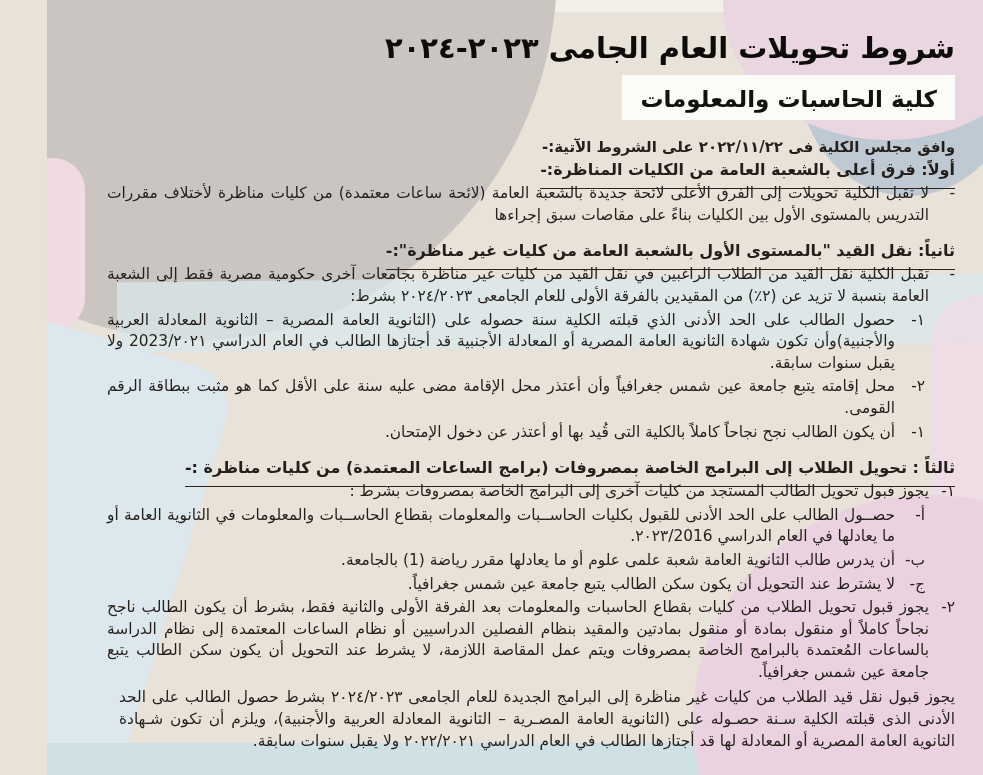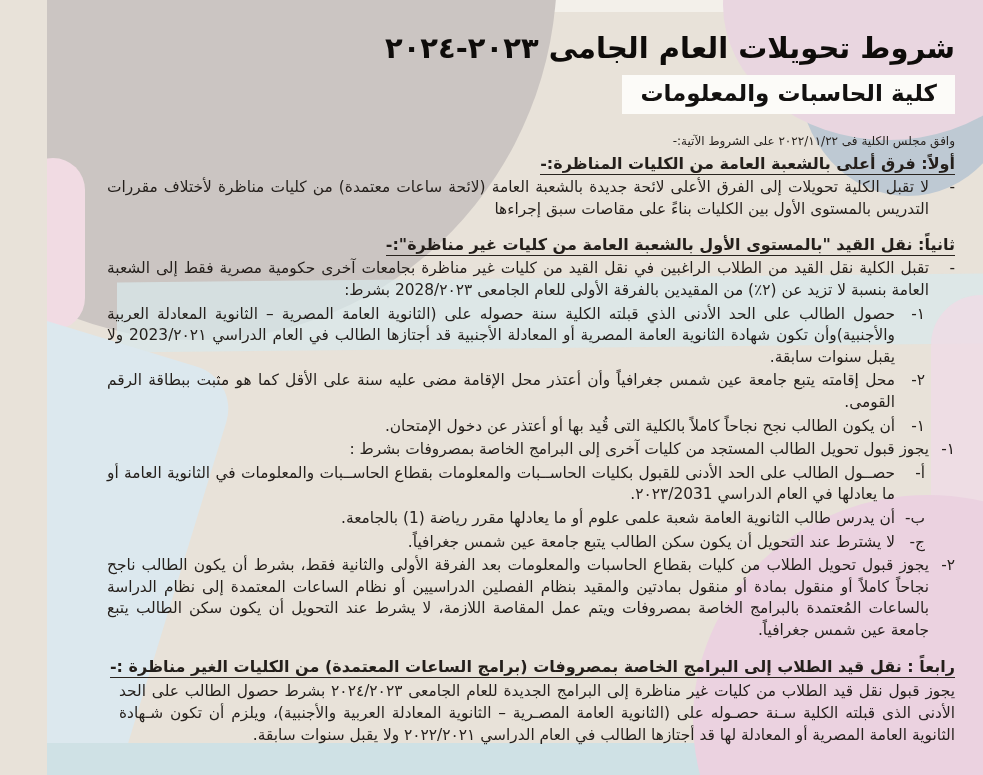--- a/index.html
+++ b/index.html
@@ -30,26 +30,26 @@
     position:absolute;z-index:1;top:0;right:28px;left:60px;
     direction:rtl;text-align:right;
   }
   .title{
     margin:30px 0 0 0;font-size:29px;line-height:1.25;font-weight:bold;
     color:#0e0c0a;letter-spacing:-.5px;
   }
   .faculty-row{margin-top:9px;text-align:right;}
   .faculty{
     display:inline-block;background:#fcfbf8;color:#131110;
-    font-size:23px;font-weight:bold;padding:5px 18px 8px 18px;
+    font-size:23px;font-weight:bold;padding:11px 18px 8px 18px;
   }
-  .intro{margin:17px 0 0 0;font-size:12px;font-weight:normal;line-height:21px;}
+  .intro{margin:17px 0 0 0;font-size:15px;font-weight:bold;line-height:21px;}
   h2.sec{margin:14px 0 3px 0;font-size:16px;font-weight:bold;line-height:21px;}
   h2.sec.first{margin-top:1px;}
-  .u{border-bottom:1.6px solid #2a2520;padding-bottom:1px;}
+  .u{border-bottom:1.6px solid #2a2520;padding-bottom:9px;}
   .item{display:flex;align-items:flex-start;margin:0 0 2px 0;font-size:15.4px;line-height:21.6px;}
   .item .marker{flex:0 0 26px;white-space:nowrap;}
   .item.lvl2{padding-right:30px;}
   .item.lvl2 .marker{flex:0 0 30px;}
   .item .txt{flex:1 1 auto;text-align:justify;}
   .para{margin:2px 0 0 12px;font-size:15.4px;line-height:22px;text-align:justify;}
   section{margin:0;}
 </style>
 </head>
 <body>
@@ -84,58 +84,58 @@
       <div class="item lvl1">
         <span class="marker">-</span>
         <span class="txt">لا تقبل الكلية تحويلات إلى الفرق الأعلى لائحة جديدة بالشعبة العامة (لائحة ساعات معتمدة) من كليات مناظرة لأختلاف مقررات التدريس بالمستوى الأول بين الكليات بناءً على مقاصات سبق إجراءها</span>
       </div>
     </section>
 
     <section>
       <h2 class="sec"><span class="u">ثانياً: نقل القيد "بالمستوى الأول بالشعبة العامة من كليات غير مناظرة":-</span></h2>
       <div class="item lvl1">
         <span class="marker">-</span>
-        <span class="txt">تقبل الكلية نقل القيد من الطلاب الراغبين في نقل القيد من كليات غير مناظرة بجامعات آخرى حكومية مصرية فقط إلى الشعبة العامة بنسبة لا تزيد عن (٢٪) من المقيدين بالفرقة الأولى للعام الجامعى 2028/٢٠٢٣ بشرط:</span>
+        <span class="txt">تقبل الكلية نقل القيد من الطلاب الراغبين في نقل القيد من كليات غير مناظرة بجامعات آخرى حكومية مصرية فقط إلى الشعبة العامة بنسبة لا تزيد عن (٢٪) من المقيدين بالفرقة الأولى للعام الجامعى ٢٠٢٤/٢٠٢٣ بشرط:</span>
       </div>
       <div class="item lvl2">
         <span class="marker">١-</span>
         <span class="txt">حصول الطالب على الحد الأدنى الذي قبلته الكلية سنة حصوله على (الثانوية العامة المصرية – الثانوية المعادلة العربية والأجنبية)وأن تكون شهادة الثانوية العامة المصرية أو المعادلة الأجنبية قد أجتازها الطالب في العام الدراسي 2023/٢٠٢١ ولا يقبل سنوات سابقة.</span>
       </div>
       <div class="item lvl2">
         <span class="marker">٢-</span>
         <span class="txt">محل إقامته يتبع جامعة عين شمس جغرافياً وأن أعتذر محل الإقامة مضى عليه سنة على الأقل كما هو مثبت ببطاقة الرقم القومى.</span>
       </div>
       <div class="item lvl2">
         <span class="marker">١-</span>
         <span class="txt">أن يكون الطالب نجح نجاحاً كاملاً بالكلية التى قُيد بها أو أعتذر عن دخول الإمتحان.</span>
       </div>
     </section>
 
     <section>
+      <h2 class="sec"><span class="u">ثالثاً : تحويل الطلاب إلى البرامج الخاصة بمصروفات (برامج الساعات المعتمدة) من كليات مناظرة :-</span></h2>
       <div class="item lvl1">
         <span class="marker">١-</span>
         <span class="txt">يجوز قبول تحويل الطالب المستجد من كليات آخرى إلى البرامج الخاصة بمصروفات بشرط :</span>
       </div>
       <div class="item lvl2">
         <span class="marker">أ-</span>
-        <span class="txt">حصــول الطالب على الحد الأدنى للقبول بكليات الحاســبات والمعلومات بقطاع الحاســبات والمعلومات في الثانوية العامة أو ما يعادلها في العام الدراسي ٢٠٢٣/2031.</span>
+        <span class="txt">حصــول الطالب على الحد الأدنى للقبول بكليات الحاســبات والمعلومات بقطاع الحاســبات والمعلومات في الثانوية العامة أو ما يعادلها في العام الدراسي ٢٠٢٣/2016.</span>
       </div>
       <div class="item lvl2">
         <span class="marker">ب-</span>
         <span class="txt">أن يدرس طالب الثانوية العامة شعبة علمى علوم أو ما يعادلها مقرر رياضة (1) بالجامعة.</span>
       </div>
       <div class="item lvl2">
         <span class="marker">ج-</span>
         <span class="txt">لا يشترط عند التحويل أن يكون سكن الطالب يتبع جامعة عين شمس جغرافياً.</span>
       </div>
       <div class="item lvl1">
         <span class="marker">٢-</span>
         <span class="txt">يجوز قبول تحويل الطلاب من كليات بقطاع الحاسبات والمعلومات بعد الفرقة الأولى والثانية فقط، بشرط أن يكون الطالب ناجح نجاحاً كاملاً أو منقول بمادة أو منقول بمادتين والمقيد بنظام الفصلين الدراسيين أو نظام الساعات المعتمدة إلى نظام الدراسة بالساعات المُعتمدة بالبرامج الخاصة بمصروفات ويتم عمل المقاصة اللازمة، لا يشرط عند التحويل أن يكون سكن الطالب يتبع جامعة عين شمس جغرافياً.</span>
       </div>
     </section>
 
     <section>
-      <h2 class="sec"><span class="u">رابعاً : نقل قيد الطلاب إلى البرامج الخاصة بمصروفات (برامج الساعات المعتمدة) من الكليات الغير مناظرة :-</span></h2>
       <p class="para">يجوز قبول نقل قيد الطلاب من كليات غير مناظرة إلى البرامج الجديدة للعام الجامعى ٢٠٢٤/٢٠٢٣ بشرط حصول الطالب على الحد الأدنى الذى قبلته الكلية سـنة حصـوله على (الثانوية العامة المصـرية – الثانوية المعادلة العربية والأجنبية)، ويلزم أن تكون شـهادة الثانوية العامة المصرية أو المعادلة لها قد أجتازها الطالب في العام الدراسي ٢٠٢٢/٢٠٢١ ولا يقبل سنوات سابقة.</p>
     </section>
 
   </div>
 </div>
 
 </body></html>

